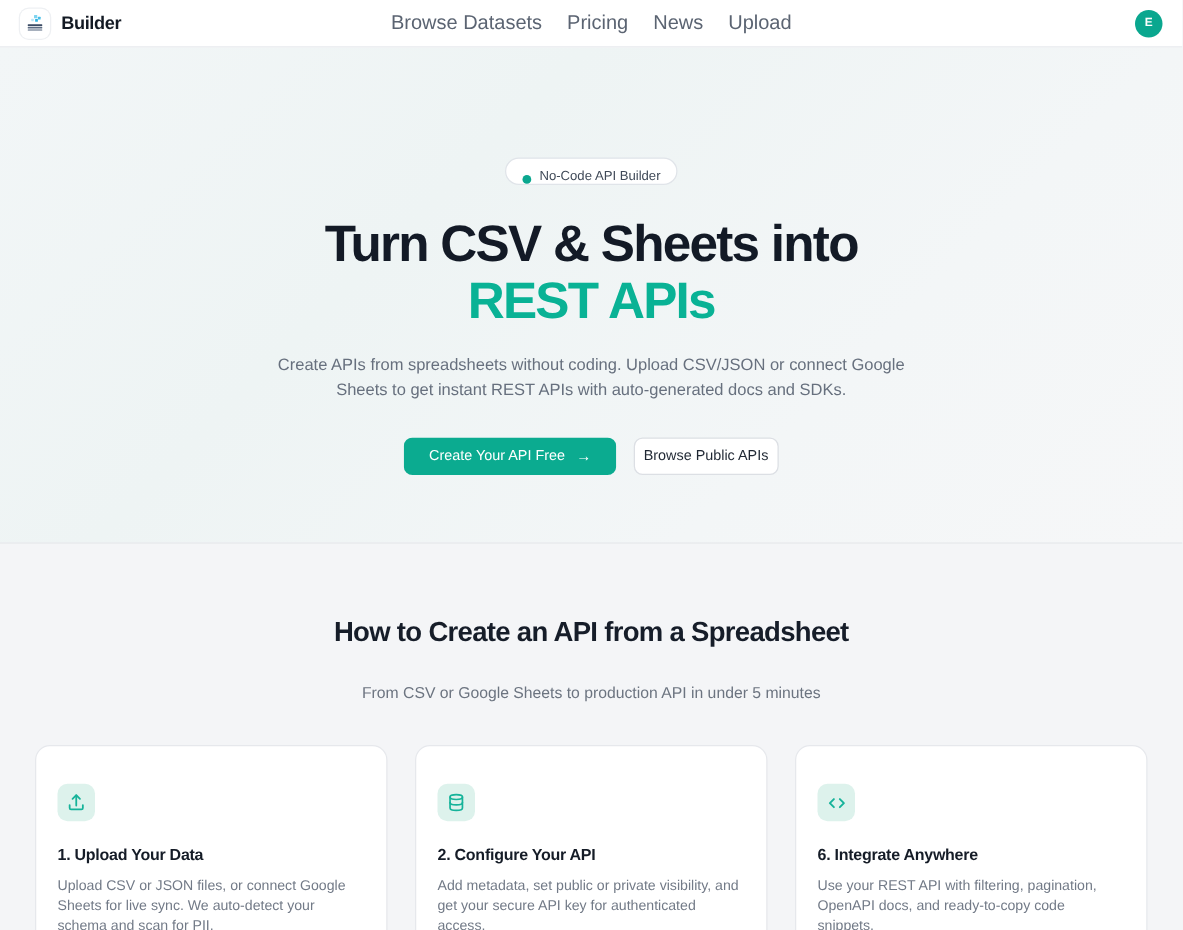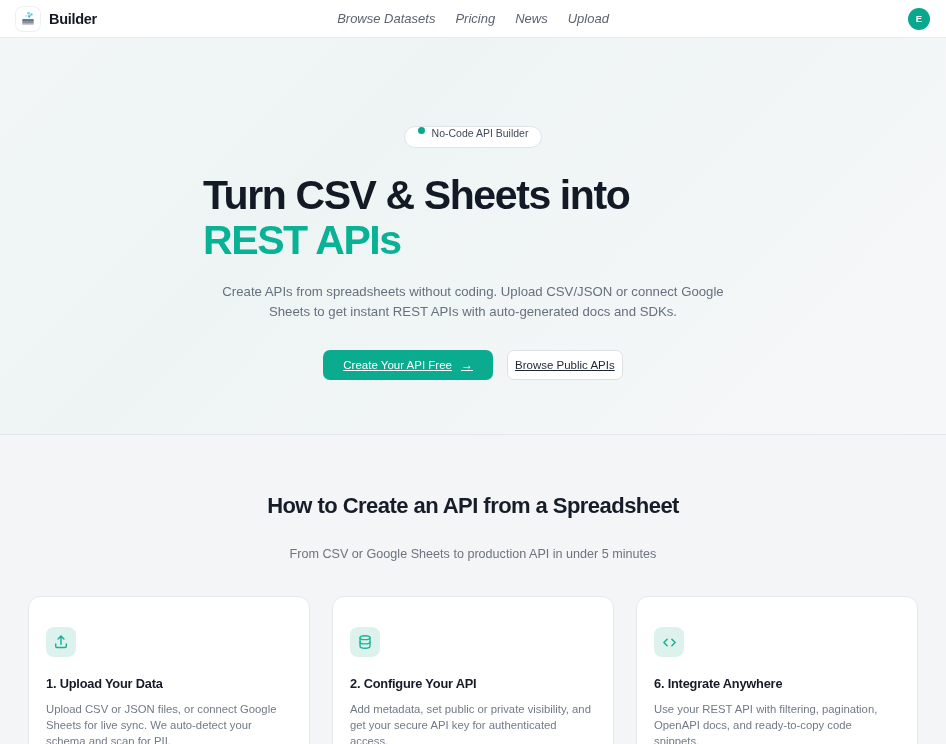--- a/index.html
+++ b/index.html
@@ -56,26 +56,25 @@
   .nav-links {
     position: absolute;
     left: 50%;
     transform: translateX(-50%);
     display: flex;
     align-items: center;
     gap: 20px;
   }
 
   .nav-link {
-    font-size: 13px;
+    font-size: 16px;
     color: #5b6472;
     text-decoration: none;
     white-space: nowrap;
     cursor: pointer;
-    font-style: italic;
   }
 
   .avatar {
     position: absolute;
     right: 16px;
     width: 22px;
     height: 22px;
     border-radius: 50%;
     background: #0aa78f;
     color: #ffffff;
@@ -94,21 +93,21 @@
       linear-gradient(135deg, #f2f6f7 0%, #eef4f4 35%, #f3f6f7 70%, #f6f7f8 100%);
     border-bottom: 1px solid #e3e6ea;
     display: flex;
     flex-direction: column;
     align-items: center;
     padding-top: 88px;
   }
 
   .badge {
     display: inline-flex;
-    align-items: flex-start;
+    align-items: flex-end;
     gap: 7px;
     height: 22px;
     padding: 0 13px;
     border-radius: 999px;
     background: #ffffff;
     border: 1px solid #e0e4e9;
     font-size: 10.5px;
     color: #404a58;
     cursor: pointer;
   }
@@ -117,21 +116,21 @@
     width: 7px;
     height: 7px;
     border-radius: 50%;
     background: #0aa78f;
     flex: none;
   }
 
   .hero-title {
     margin-top: 25px;
     width: 540px;
-    text-align: left;
+    text-align: center;
     font-size: 41px;
     line-height: 45px;
     font-weight: bold;
     letter-spacing: -1.4px;
     color: #131a26;
   }
 
   .hero-title .accent { color: #09b295; }
 
   .hero-sub {
@@ -154,21 +153,20 @@
     height: 30px;
     border-radius: 7px;
     font-size: 11.5px;
     display: inline-flex;
     align-items: center;
     justify-content: flex-start;
     gap: 9px;
     cursor: pointer;
     border: 1px solid transparent;
     white-space: nowrap;
-    text-decoration: underline;
   }
 
   .btn-primary {
     background: #0bab90;
     color: #ffffff;
     padding: 0 19px;
   }
 
   .btn-primary .arrow { font-size: 12px; line-height: 1; }
 

